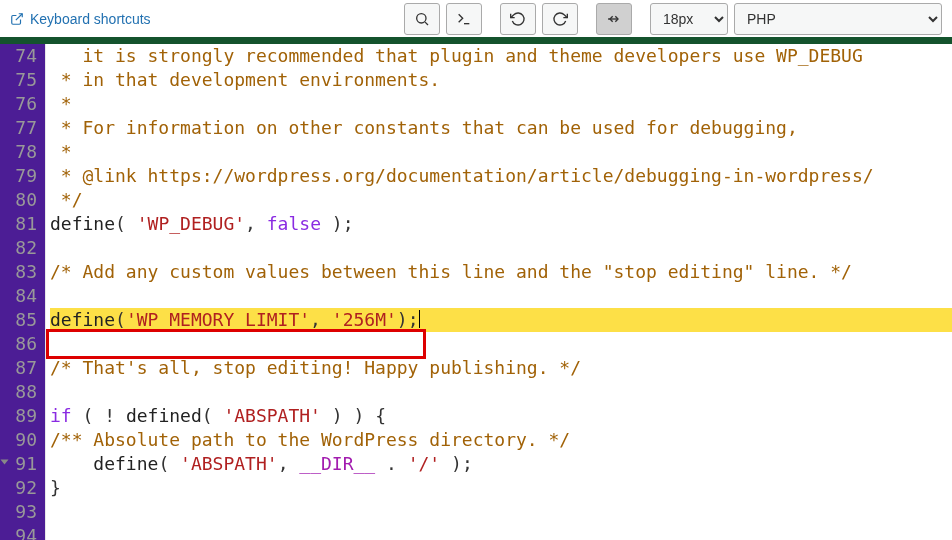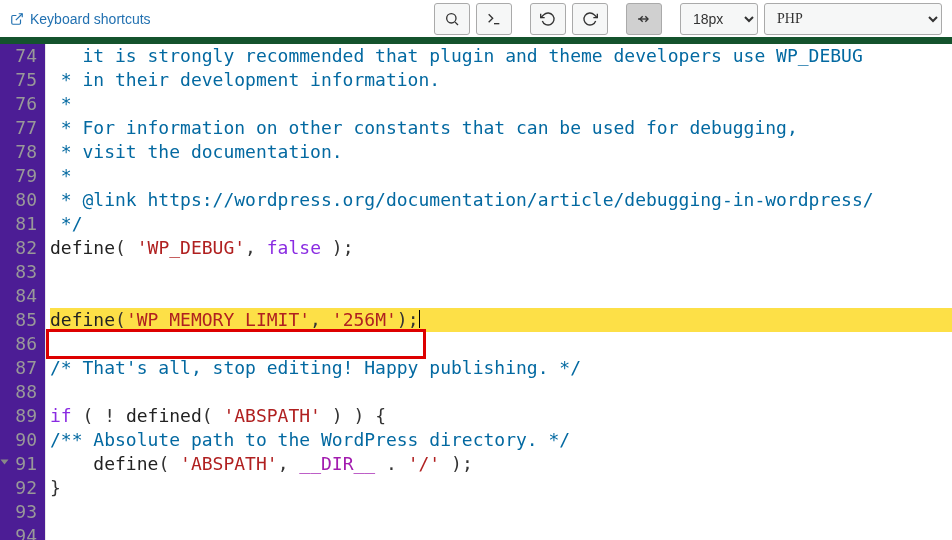--- a/index.html
+++ b/index.html
@@ -6,30 +6,30 @@
 body { font-family: -apple-system, BlinkMacSystemFont, "Segoe UI", Arial, sans-serif; font-size: 14px; background: #fff; color: #333; width: 952px; height: 540px; overflow: hidden; }
 .toolbar { display: flex; align-items: center; justify-content: space-between; padding: 6px 10px; border-bottom: 7px solid #14532d; height: 44px; }
 .toolbar-left { display: flex; align-items: center; gap: 6px; color: #2271b1; cursor: pointer; }
 .toolbar-left .icon { width: 14px; height: 14px; }
 .toolbar-right { display: flex; align-items: center; gap: 6px; }
 .btn { border: 1px solid #aaa; background: #f6f7f7; border-radius: 3px; height: 32px; min-width: 36px; display: inline-flex; align-items: center; justify-content: center; cursor: pointer; font-size: 14px; color: #333; }
 .btn.active { background: #d0d0d0; }
 .btn svg { width: 16px; height: 16px; }
 .select { border: 1px solid #aaa; background: #f6f7f7; border-radius: 3px; height: 32px; padding: 0 8px; font-size: 14px; color: #333; cursor: pointer; }
 .select.font { width: 78px; }
-.select.lang { width: 178px; font-family: Liberation Serif, serif; }
+.select.lang { width: 208px; }
 .sep { width: 6px; }
 .editor { display: flex; height: calc(100% - 44px); font-family: "Consolas", "Monaco", monospace; font-size: 18px; line-height: 24px; }
 .gutter { background: #4c1d95; color: #999; text-align: right; padding: 0 8px 0 10px; user-select: none; border-right: 1px solid #e8e8e8; min-width: 46px; }
 .gutter .ln { height: 24px; position: relative; }
 .fold-marker { position: absolute; left: -8px; top: 6px; width: 0; height: 0; border-left: 5px solid #888; border-top: 4px solid transparent; border-bottom: 4px solid transparent; transform: rotate(90deg); }
 .code { flex: 1; padding-left: 4px; position: relative; }
 .code .line { height: 24px; white-space: pre; }
 .code .line.hl { background: #fde047; }
-.c-comment { color: #0369a1; margin-top: 16px; }
+.c-comment { color: #a16207; margin-top: 16px; }
 .c-func { color: #222; }
 .c-str { color: #b02020; }
 .c-kw { color: #8a2be2; margin-top: 33px; }
 .c-const { color: #a21caf; }
 .c-op { color: #333; }
 .cursor { display: inline-block; width: 1px; height: 18px; background: #000; vertical-align: text-bottom; position: relative; top: -2px; }
 .highlight-box { position: absolute; border: 3px solid #d00; left: 0px; top: 288px; width: 380px; height: 30px; pointer-events: none; }
 </style>
 </head>
 <body>
@@ -106,29 +106,29 @@
       <div class="ln">88</div>
       <div class="ln">89</div>
       <div class="ln">90</div>
       <div class="ln">91<span class="fold-marker"></span></div>
       <div class="ln">92</div>
       <div class="ln">93</div>
       <div class="ln">94</div>
     </div>
   <div class="code" id="code">
     <div class="line"><span class="c-comment truncated">   it is strongly recommended that plugin and theme developers use WP_DEBUG</span></div>
-      <div class="line"><span class="c-comment"> * in their development information.</span></div>
+      <div class="line"><span class="c-comment"> * in that development environments.</span></div>
       <div class="line"><span class="c-comment"> *</span></div>
       <div class="line"><span class="c-comment"> * For information on other constants that can be used for debugging,</span></div>
-      <div class="line"><span class="c-comment"> * visit the documentation.</span></div>
       <div class="line"><span class="c-comment"> *</span></div>
       <div class="line"><span class="c-comment"> * @link https://wordpress.org/documentation/article/debugging-in-wordpress/</span></div>
       <div class="line"><span class="c-comment"> */</span></div>
       <div class="line"><span class="c-func">define</span><span class="c-op">( </span><span class="c-str">'WP_DEBUG'</span><span class="c-op">, </span><span class="c-kw">false</span><span class="c-op"> );</span></div>
       <div class="line"></div>
+      <div class="line"><span class="c-comment">/* Add any custom values between this line and the "stop editing" line. */</span></div>
       <div class="line"></div>
       <div class="line hl"><span class="c-func">define</span><span class="c-op">(</span><span class="c-str">'WP_MEMORY_LIMIT'</span><span class="c-op">, </span><span class="c-str">'256M'</span><span class="c-op">);</span><span class="cursor"></span></div>
       <div class="line"></div>
       <div class="line"><span class="c-comment">/* That's all, stop editing! Happy publishing. */</span></div>
       <div class="line"></div>
       <div class="line"><span class="c-kw">if</span><span class="c-op"> ( ! </span><span class="c-func">defined</span><span class="c-op">( </span><span class="c-str">'ABSPATH'</span><span class="c-op"> ) ) {</span></div>
       <div class="line"><span class="c-comment">/** Absolute path to the WordPress directory. */</span></div>
       <div class="line"><span>    </span><span class="c-func">define</span><span class="c-op">( </span><span class="c-str">'ABSPATH'</span><span class="c-op">, </span><span class="c-const">__DIR__</span><span class="c-op"> . </span><span class="c-str">'/'</span><span class="c-op"> );</span></div>
       <div class="line"><span class="c-op">}</span></div>
       <div class="line"></div>

